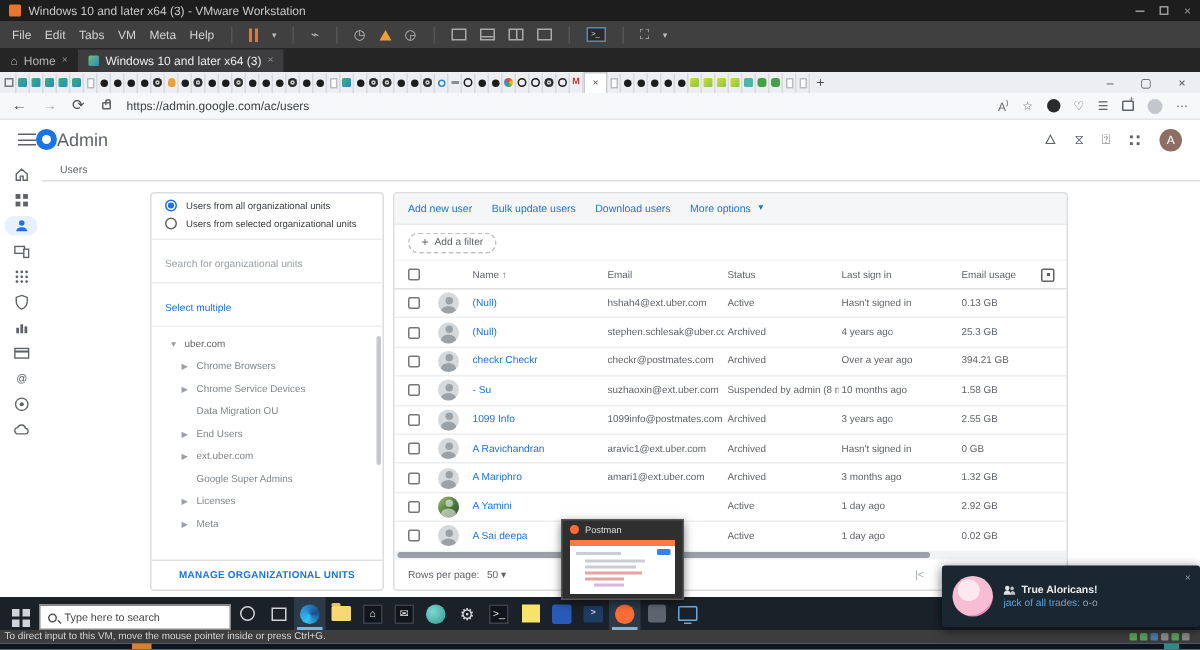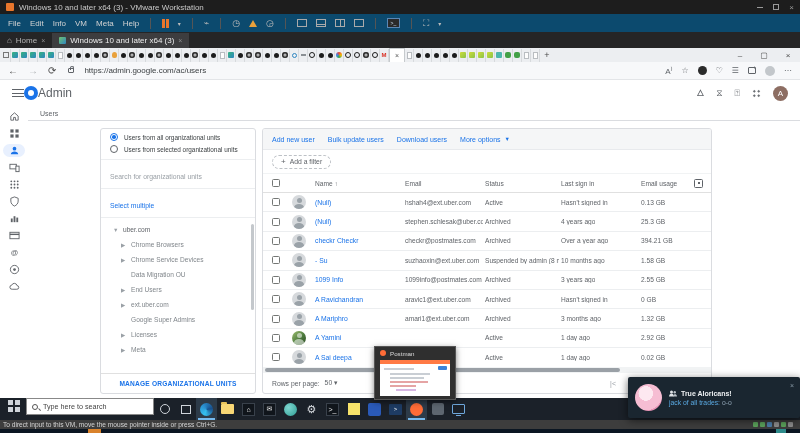--- a/index.html
+++ b/index.html
@@ -9,21 +9,21 @@
   .abs{position:absolute}
 
   
   #vm-title{left:0;top:0;width:800px;height:14px;background:#1d1d1d;display:flex;align-items:center;padding:0 6px;gap:5px}
   .vm-logo{width:8px;height:8px;background:#e9762c;border-radius:1px;flex:none}
   #vm-title .t{font-size:8px;color:#c9c9c9;white-space:nowrap}
   .winbtns{margin-left:auto;display:flex;gap:10px;color:#9a9a9a;font-size:8px;align-items:center}
   .wb-min{width:6px;height:1px;background:#9a9a9a}
   .wb-max{width:6px;height:6px;border:1px solid #9a9a9a}
 
-  #vm-menu{left:0;top:14px;width:800px;height:18px;background:#0c4a6e;display:flex;align-items:center;padding:4px 8px;gap:9px}
+  #vm-menu{left:0;top:14px;width:800px;height:18px;background:#404040;display:flex;align-items:center;padding:4px 8px;gap:9px}
   .vmenu-item{font-size:8px;color:#d2d2d2}
   .vm-sep{width:1px;height:11px;background:#555;margin:0 2px}
   .tb-pause{display:flex;gap:1.5px}
   .tb-pause i{display:block;width:2.5px;height:9px;background:#e9762c}
   .tb-caret{color:#bbb;font-size:6px}
   .tb-glyph{color:#b9b9b9;font-size:9px;line-height:1}
   .tb-box{width:10px;height:8px;border:1px solid #aaa;position:relative}
   .tb-box.split:after{content:"";position:absolute;left:4px;top:0;bottom:0;width:1px;background:#aaa}
   .tb-box.bottom:after{content:"";position:absolute;left:0;right:0;bottom:1px;height:1px;background:#aaa}
   .tb-console{width:13px;height:10px;border:1px solid #5b87b4;color:#cfe3f5;font-size:5px;display:flex;align-items:center;justify-content:center;background:#2a2a2a}
@@ -160,21 +160,21 @@
   #pmprev{left:374px;top:346px;width:82px;height:54px;background:#2f2f2f;border:1px solid #555;box-shadow:0 2px 6px rgba(0,0,0,.5);z-index:30}
   #pmprev .hd{height:12px;display:flex;align-items:center;gap:4px;padding:0 5px}
   .pm-dot{width:6px;height:6px;border-radius:50%;background:#ff6c37;flex:none}
   #pmprev .hd span{font-size:6.2px;color:#ddd}
   #pmprev .shot{margin:1px 5px;height:36px;background:#fff;position:relative;overflow:hidden}
   #pmprev .shot .bar{position:absolute;left:0;top:0;right:0;height:4px;background:#ff7a45}
   #pmprev .shot .btn{position:absolute;right:3px;top:6px;width:9px;height:4px;background:#3b82d8;border-radius:1px}
   #pmprev .shot .ln{position:absolute;height:1.5px;background:#c9ced4}
 
   
-  #taskbar{left:0;top:398px;width:800px;height:22px;background:#1b2129;display:flex;align-items:flex-start;z-index:20}
+  #taskbar{left:0;top:398px;width:800px;height:22px;background:#1b2129;display:flex;align-items:flex-end;z-index:20}
   #start{width:16px;height:16px;margin:0 4px 0 6px;background:
     linear-gradient(#cfd4da,#cfd4da) 2px 2px/5px 5px no-repeat,
     linear-gradient(#cfd4da,#cfd4da) 9px 2px/5px 5px no-repeat,
     linear-gradient(#cfd4da,#cfd4da) 2px 9px/5px 5px no-repeat,
     linear-gradient(#cfd4da,#cfd4da) 9px 9px/5px 5px no-repeat}
   #tb-search{width:128px;height:17px;background:#fff;border:1px solid #888;display:flex;align-items:center;gap:5px;padding:0 5px}
   .magd{width:6px;height:6px;border:1.3px solid #555;border-radius:50%;position:relative;flex:none}
   .magd:after{content:"";position:absolute;left:4.5px;top:4.5px;width:3px;height:1.3px;background:#555;transform:rotate(45deg)}
   #tb-search span{font-size:7.2px;color:#444;white-space:nowrap}
   #tb-icons{display:flex;align-items:center;height:22px}
@@ -228,21 +228,21 @@
       <span class="wb-min"></span>
       <span class="wb-max"></span>
       <span>×</span>
     </span>
   </div>
 
   <div class="abs" id="vm-menu">
     <span id="vm-menu-items" style="display:flex;gap:9px">
         <span class="vmenu-item">File</span>
         <span class="vmenu-item">Edit</span>
-        <span class="vmenu-item">Info</span>
+        <span class="vmenu-item">Tabs</span>
         <span class="vmenu-item">VM</span>
         <span class="vmenu-item">Meta</span>
         <span class="vmenu-item">Help</span>
       </span>
     <span class="vm-sep"></span>
     <span class="tb-pause">
         <i></i>
         <i></i>
       </span>
     <span class="tb-caret">▾</span>

